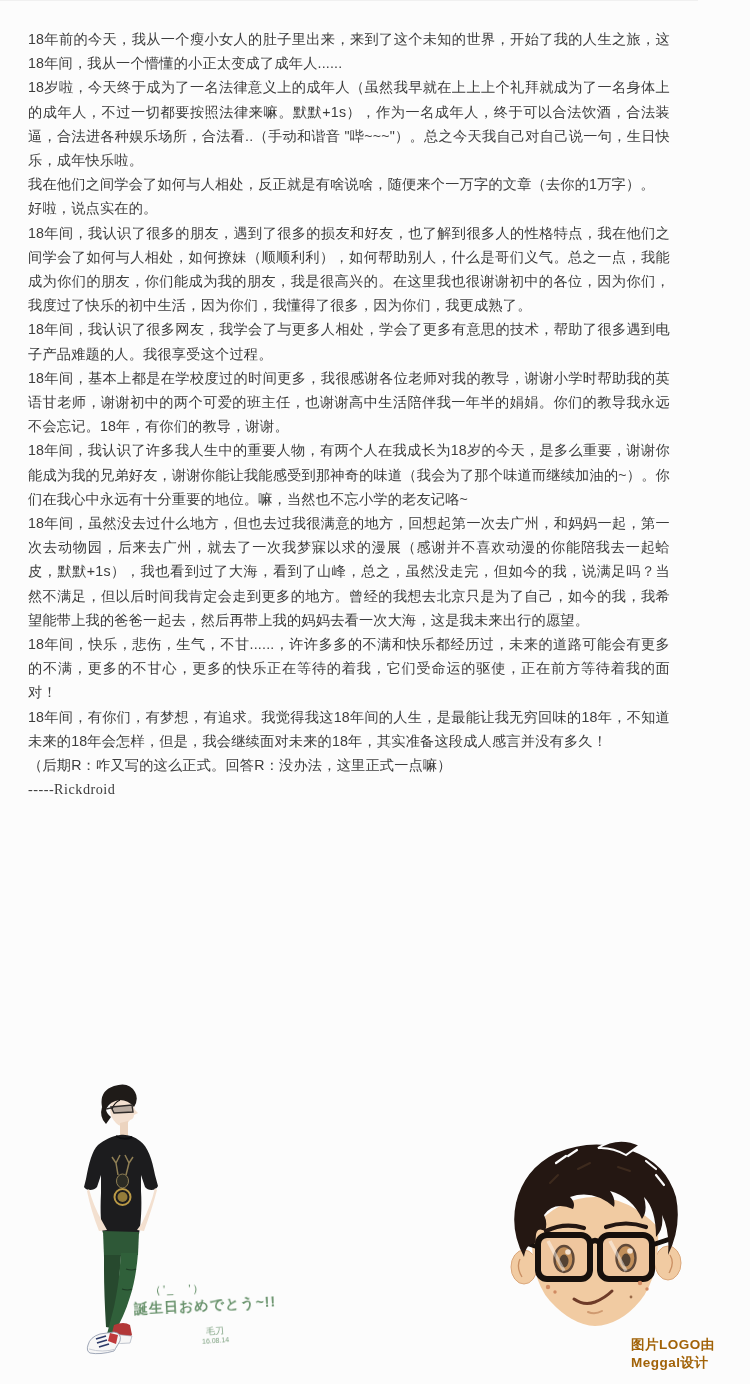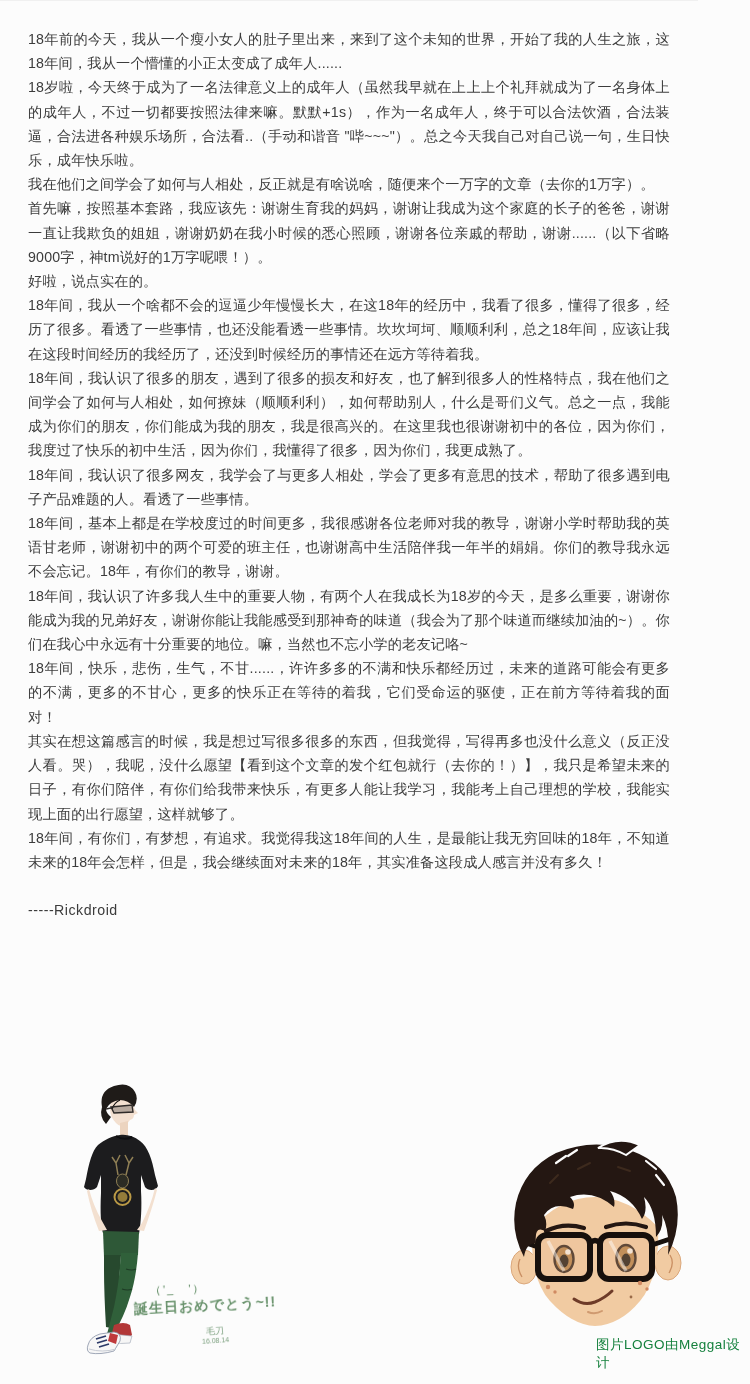--- a/index.html
+++ b/index.html
@@ -11,50 +11,49 @@
   }
   .page{position:relative;width:698px;height:1384px;background:#fcfcfc;border-top:1px solid #f0f0f0;}
   .article{
     padding:26px 28px 0 28px;
     font-size:14.2px;line-height:24.2px;
     color:#3c3c3c;text-align:justify;
     letter-spacing:.2px;
     filter:blur(.3px);
   }
   .article p{margin:0;}
-  .article p.sig{margin-top:24px;letter-spacing:.5px;}
+  .article p.sig{letter-spacing:.5px;font-family:Liberation Serif, serif;}
   .footer{position:absolute;left:0;top:1040px;width:750px;height:344px;}
   .hw{position:absolute;color:#4e7f52;filter:blur(.25px);white-space:nowrap;}
   .hw-kaomoji{left:150px;top:241px;font-size:11px;letter-spacing:2px;transform:rotate(-2deg);}
   .hw-greeting{left:134px;top:256px;font-size:14px;letter-spacing:1px;transform:rotate(-3deg);font-weight:bold;opacity:.85;}
   .hw-sign{left:206px;top:284px;font-size:9px;transform:rotate(-4deg);opacity:.8;}
   .hw-date{left:202px;top:296px;font-size:7px;transform:rotate(-4deg);opacity:.75;}
-  .credit{position:absolute;left:596px;top:295px;font-size:13.5px;color:#15803d;letter-spacing:.5px;filter:blur(.25px);}
+  .credit{position:absolute;left:631px;top:295px;font-size:13.5px;color:#a16207;letter-spacing:.5px;filter:blur(.25px);font-weight:bold;}
   .boy-svg{position:absolute;left:76px;top:42px;}
   .head-svg{position:absolute;left:498px;top:98px;}
 </style>
 </head>
 <body>
 
 <div class="page">
 
   <div class="article">
     <p>18年前的今天，我从一个瘦小女人的肚子里出来，来到了这个未知的世界，开始了我的人生之旅，这18年间，我从一个懵懂的小正太变成了成年人......</p>
     <p>18岁啦，今天终于成为了一名法律意义上的成年人（虽然我早就在上上上个礼拜就成为了一名身体上的成年人，不过一切都要按照法律来嘛。默默+1s），作为一名成年人，终于可以合法饮酒，合法装逼，合法进各种娱乐场所，合法看..（手动和谐音 "哔~~~"）。总之今天我自己对自己说一句，生日快乐，成年快乐啦。</p>
     <p>我在他们之间学会了如何与人相处，反正就是有啥说啥，随便来个一万字的文章（去你的1万字）。</p>
-    <p>首先嘛，按照基本套路，我应该先：谢谢生育我的妈妈，谢谢让我成为这个家庭的长子的爸爸，谢谢一直让我欺负的姐姐，谢谢奶奶在我小时候的悉心照顾，谢谢各位亲戚的帮助，谢谢......（以下省略9000字，神tm说好的1万字呢喂！）。</p>
     <p>好啦，说点实在的。</p>
-    <p>18年间，我从一个啥都不会的逗逼少年慢慢长大，在这18年的经历中，我看了很多，懂得了很多，经历了很多。看透了一些事情，也还没能看透一些事情。坎坎坷坷、顺顺利利，总之18年间，应该让我在这段时间经历的我经历了，还没到时候经历的事情还在远方等待着我。</p>
     <p>18年间，我认识了很多的朋友，遇到了很多的损友和好友，也了解到很多人的性格特点，我在他们之间学会了如何与人相处，如何撩妹（顺顺利利），如何帮助别人，什么是哥们义气。总之一点，我能成为你们的朋友，你们能成为我的朋友，我是很高兴的。在这里我也很谢谢初中的各位，因为你们，我度过了快乐的初中生活，因为你们，我懂得了很多，因为你们，我更成熟了。</p>
-    <p>18年间，我认识了很多网友，我学会了与更多人相处，学会了更多有意思的技术，帮助了很多遇到电子产品难题的人。看透了一些事情。</p>
+    <p>18年间，我认识了很多网友，我学会了与更多人相处，学会了更多有意思的技术，帮助了很多遇到电子产品难题的人。我很享受这个过程。</p>
     <p>18年间，基本上都是在学校度过的时间更多，我很感谢各位老师对我的教导，谢谢小学时帮助我的英语甘老师，谢谢初中的两个可爱的班主任，也谢谢高中生活陪伴我一年半的娟娟。你们的教导我永远不会忘记。18年，有你们的教导，谢谢。</p>
     <p>18年间，我认识了许多我人生中的重要人物，有两个人在我成长为18岁的今天，是多么重要，谢谢你能成为我的兄弟好友，谢谢你能让我能感受到那神奇的味道（我会为了那个味道而继续加油的~）。你们在我心中永远有十分重要的地位。嘛，当然也不忘小学的老友记咯~</p>
+    <p>18年间，虽然没去过什么地方，但也去过我很满意的地方，回想起第一次去广州，和妈妈一起，第一次去动物园，后来去广州，就去了一次我梦寐以求的漫展（感谢并不喜欢动漫的你能陪我去一起蛤皮，默默+1s），我也看到过了大海，看到了山峰，总之，虽然没走完，但如今的我，说满足吗？当然不满足，但以后时间我肯定会走到更多的地方。曾经的我想去北京只是为了自己，如今的我，我希望能带上我的爸爸一起去，然后再带上我的妈妈去看一次大海，这是我未来出行的愿望。</p>
     <p>18年间，快乐，悲伤，生气，不甘......，许许多多的不满和快乐都经历过，未来的道路可能会有更多的不满，更多的不甘心，更多的快乐正在等待的着我，它们受命运的驱使，正在前方等待着我的面对！</p>
-    <p>其实在想这篇感言的时候，我是想过写很多很多的东西，但我觉得，写得再多也没什么意义（反正没人看。哭），我呢，没什么愿望【看到这个文章的发个红包就行（去你的！）】，我只是希望未来的日子，有你们陪伴，有你们给我带来快乐，有更多人能让我学习，我能考上自己理想的学校，我能实现上面的出行愿望，这样就够了。</p>
     <p>18年间，有你们，有梦想，有追求。我觉得我这18年间的人生，是最能让我无穷回味的18年，不知道未来的18年会怎样，但是，我会继续面对未来的18年，其实准备这段成人感言并没有多久！</p>
+    <p>（后期R：咋又写的这么正式。回答R：没办法，这里正式一点嘛）</p>
     <p class="sig">-----Rickdroid</p>
   </div>
 
   <div class="footer">
 
     <svg class="boy-svg" width="92" height="275" viewBox="0 0 92 275">
 
       <path d="M 26 24 Q 23 34 30 41 L 35 34 Q 30 30 30 26 Z" fill="#1f1b18"></path>
 
       <path d="M 38 14 Q 48 9 54 16 Q 58 22 59 27 L 62 30 L 58 32 Q 58 36 54 37 L 50 42 Q 44 45 40 40 Q 34 34 34 26 Q 34 18 38 14 Z" fill="#f3e0d0"></path>

